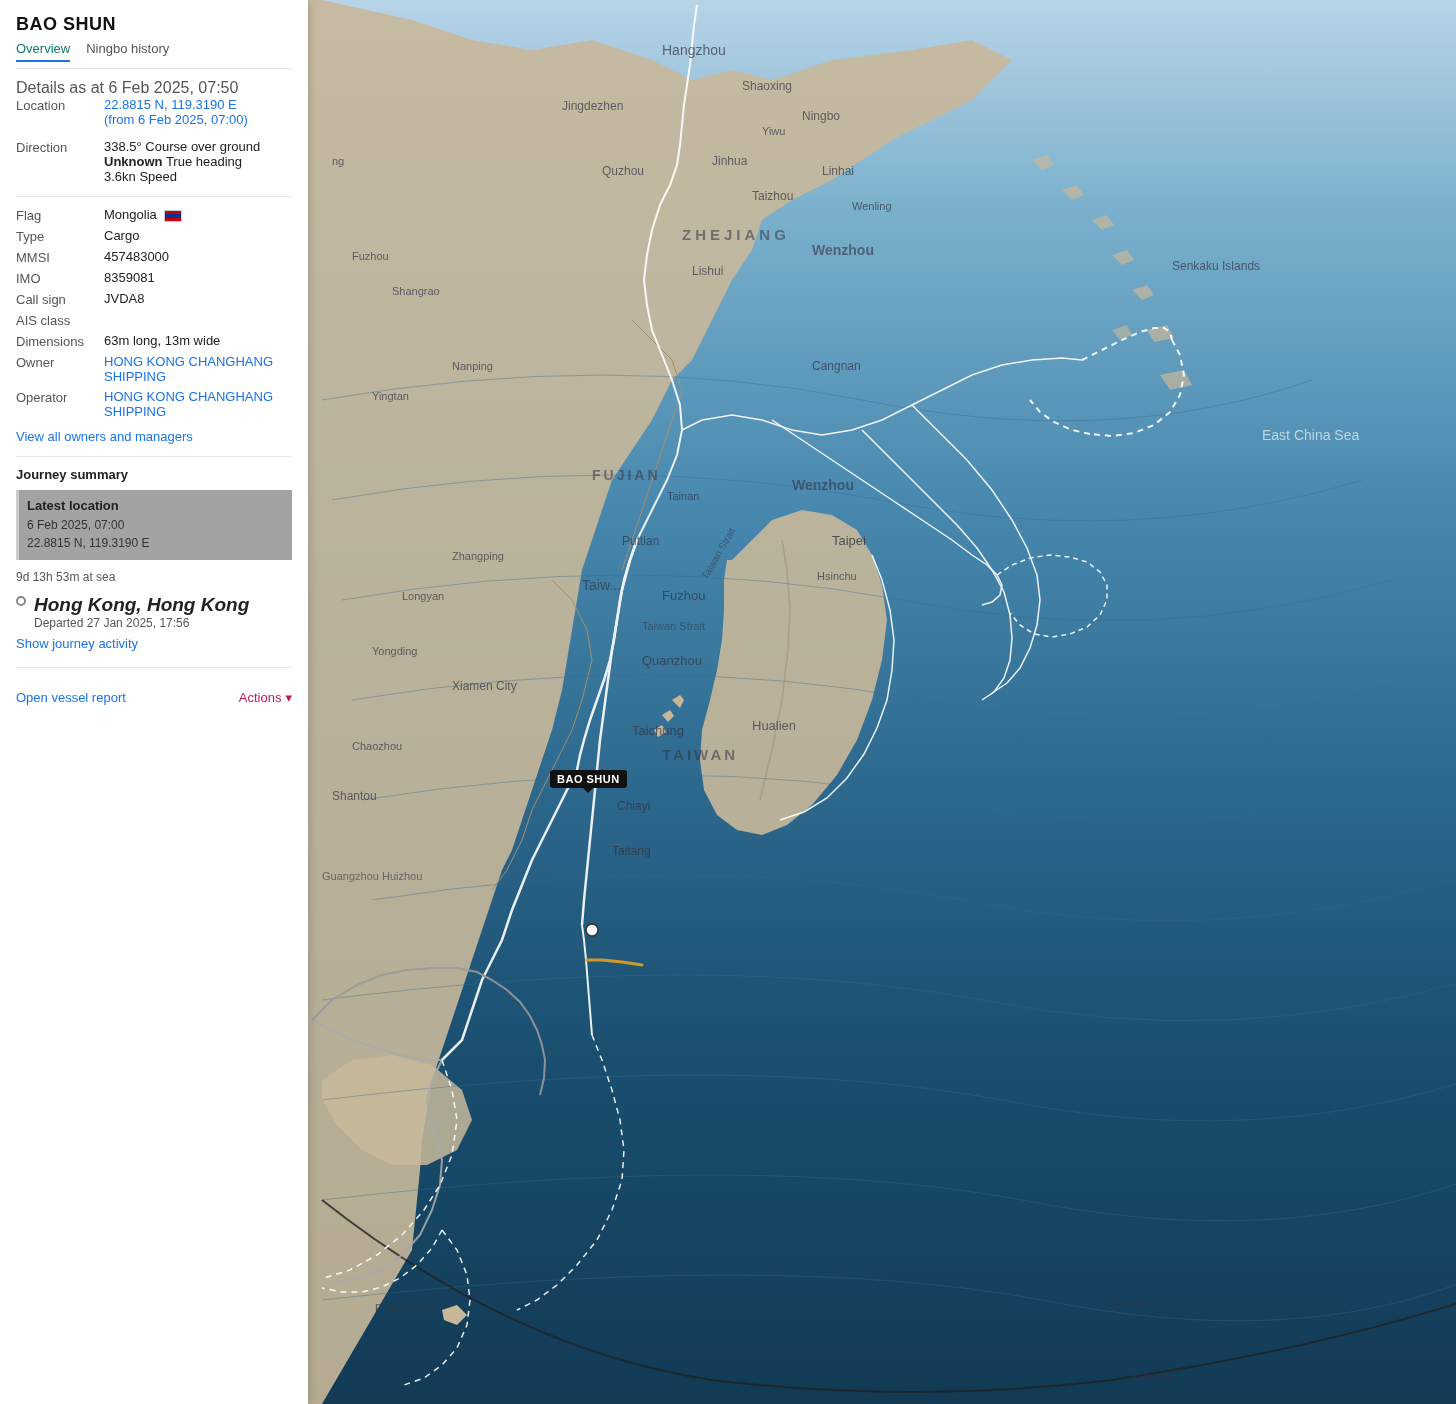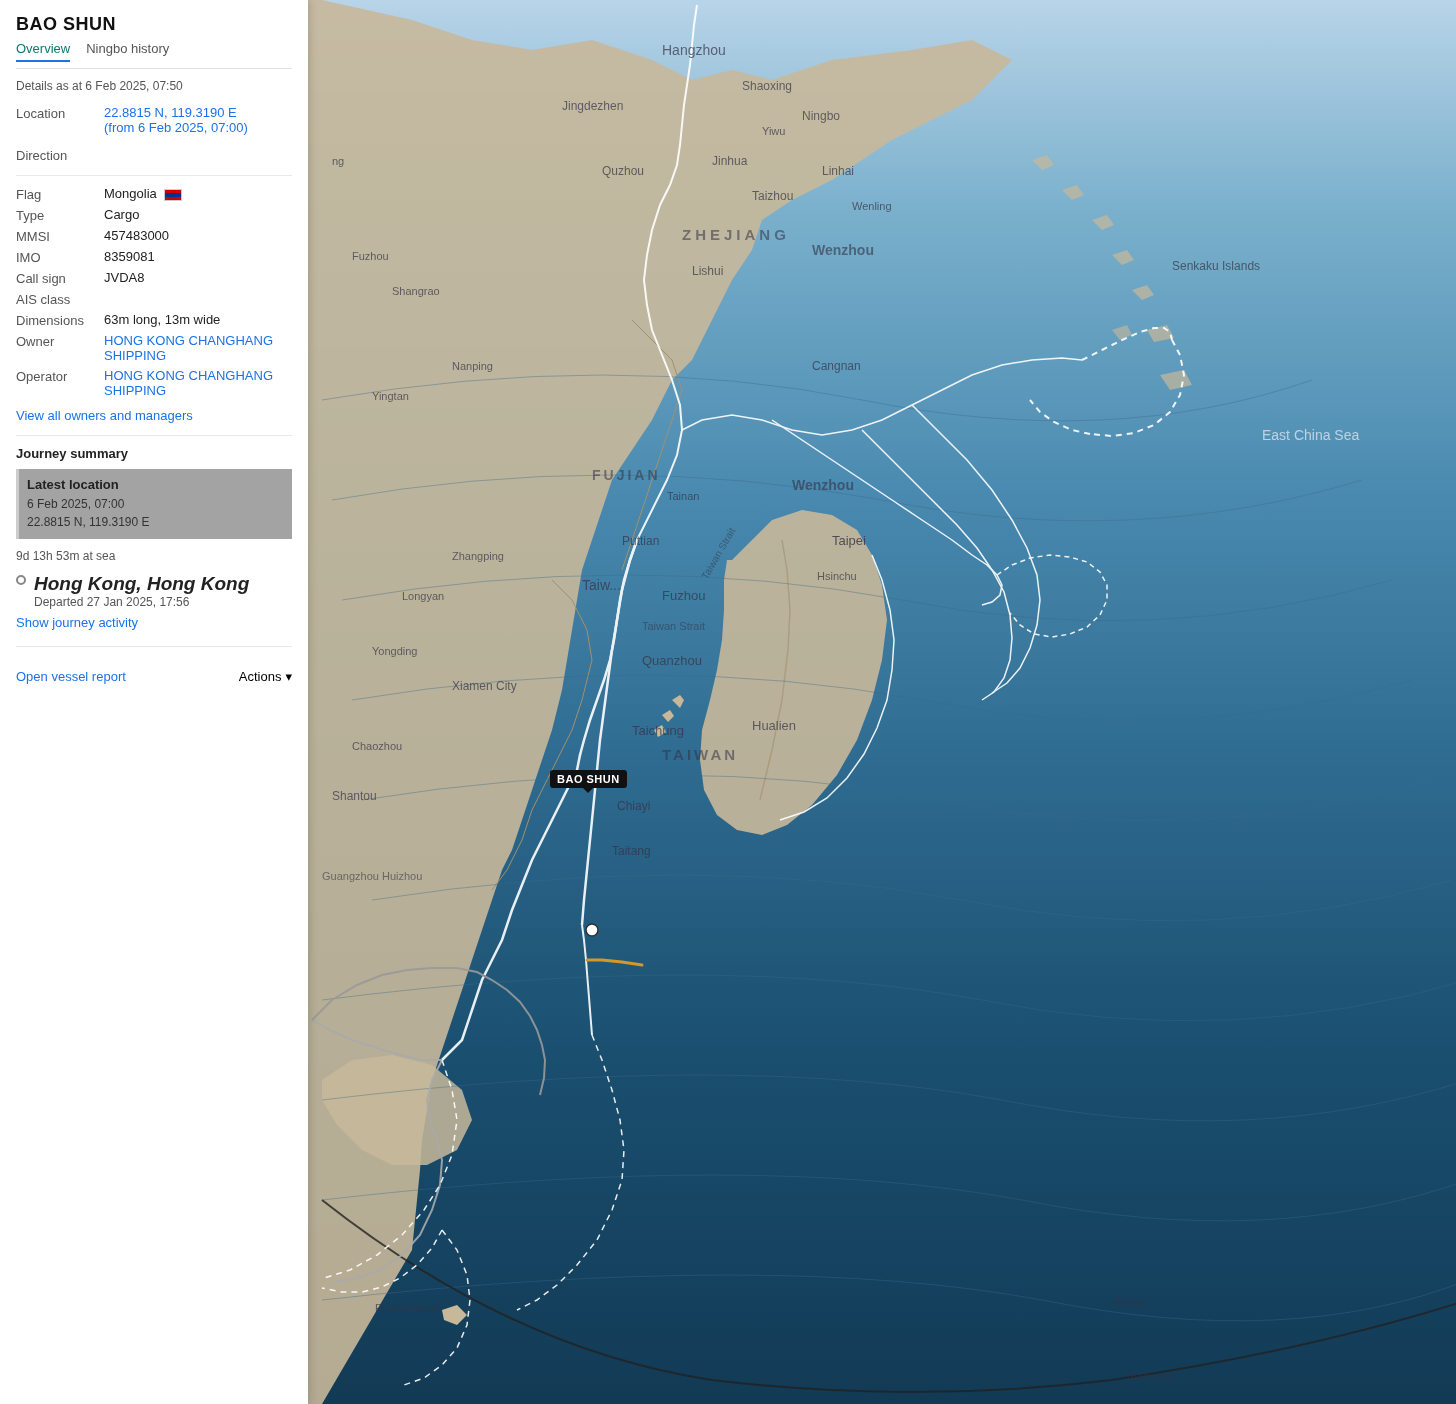--- a/index.html
+++ b/index.html
@@ -58,23 +58,22 @@
       text-decoration: none;
     }
 
     .tab.active {
       color: #0f766e;
       border-bottom: 2px solid #1a73e8;
       font-weight: 500;
     }
 
     .details-date {
-      font-size: 12px;
+      font-size: 16px;
       color: #555;
-      margin-bottom: 12px;
     }
 
     .info-grid {
       display: grid;
       grid-template-columns: 80px 1fr;
       gap: 12px 8px;
       margin-bottom: 12px;
     }
 
     .info-label {
@@ -192,21 +191,21 @@
       border-top: 1px solid #e8e8e8;
     }
 
     .bottom-bar a {
       color: #1a73e8;
       font-size: 13px;
       text-decoration: none;
     }
 
     .actions-btn {
-      color: #000000;
+      color: #be185d;
       font-size: 13px;
       cursor: pointer;
       background: none;
       border: none;
       display: flex;
       align-items: center;
       gap: 4px;
     }
 
     
@@ -397,20 +396,31 @@
   <div class="details-date">Details as at 6 Feb 2025, 07:50</div>
 
   <div class="info-grid">
     <span class="info-label">Location</span>
     <span class="info-value">
       <a class="link-blue">22.8815 N, 119.3190 E</a><br>
       <a class="link-blue">(from 6 Feb 2025, 07:00)</a>
     </span>
 
     <span class="info-label">Direction</span>
+    <span class="info-value">
+      <span>338.5°</span>
+      <span> </span>
+      <span>Course over ground</span><br>
+      <strong>Unknown</strong>
+      <span> </span>
+      <span>True heading</span><br>
+      <span>3.6kn</span>
+      <span> </span>
+      <span>Speed</span>
+    </span>
   </div>
 
   <hr class="divider">
 
   <div class="info-grid2">
     <span class="info-label">Flag</span>
     <span class="info-value">
       <span>Mongolia</span>
       <span class="flag-icon"></span>
     </span>

